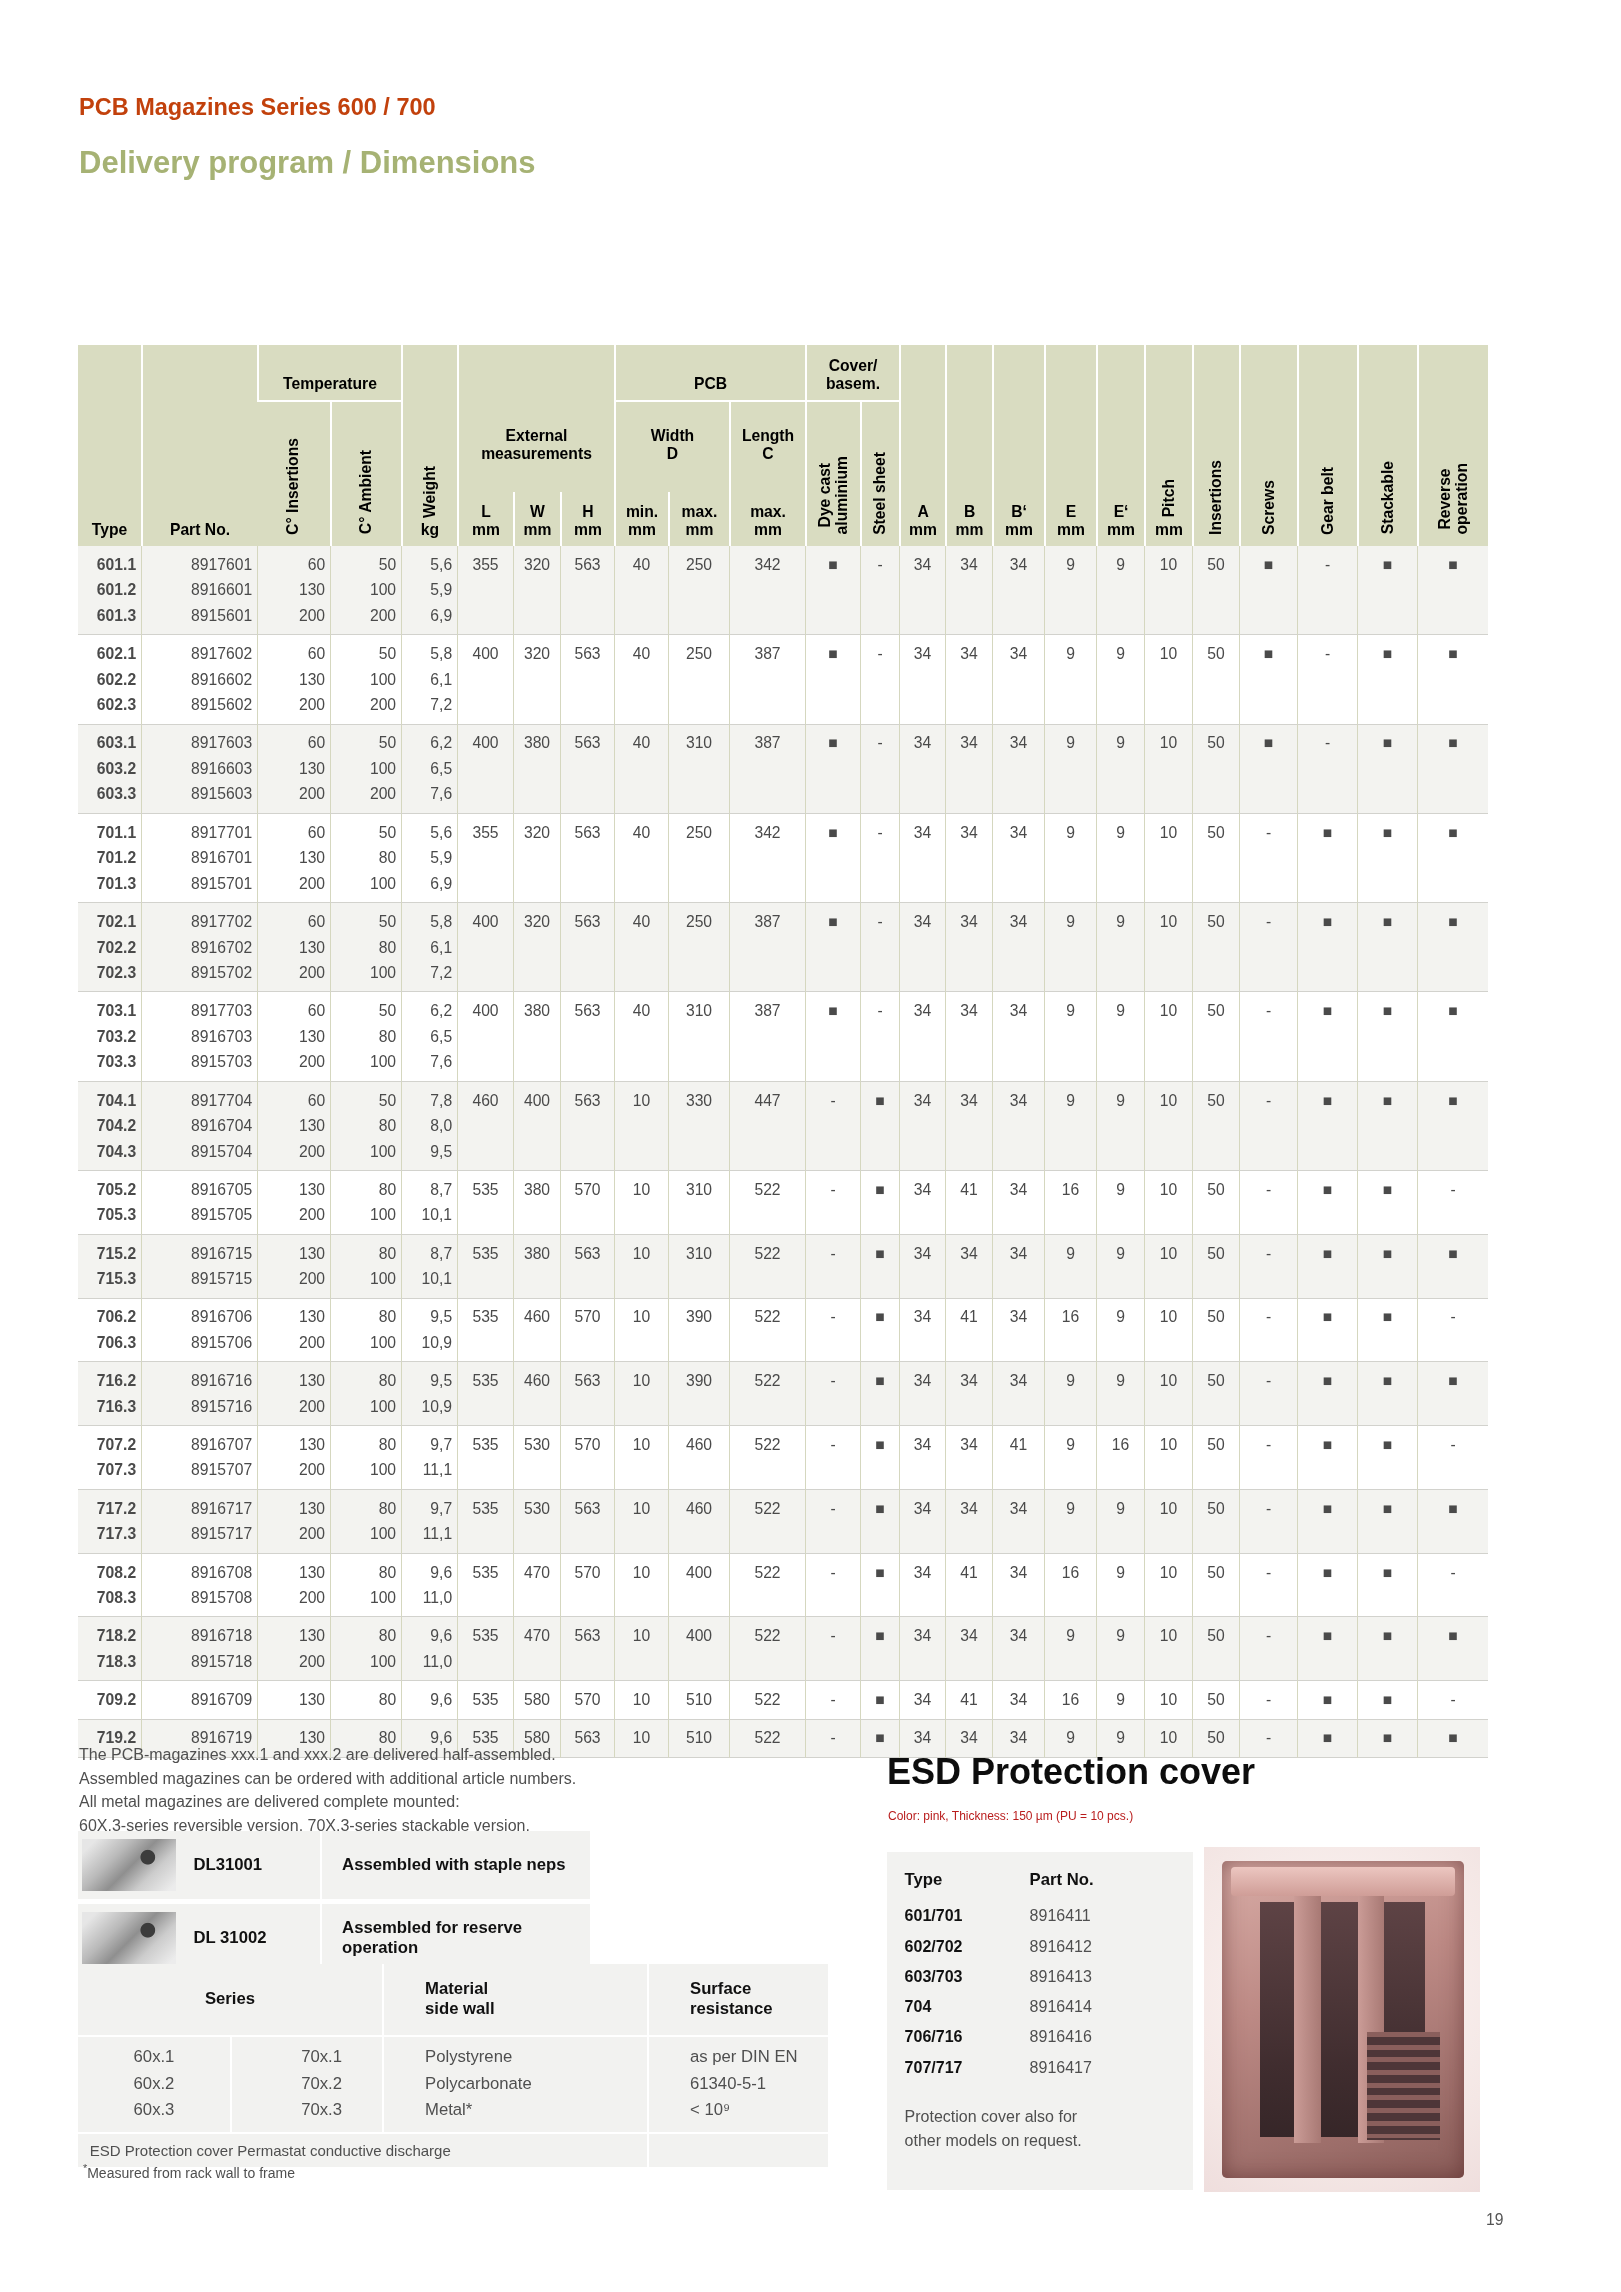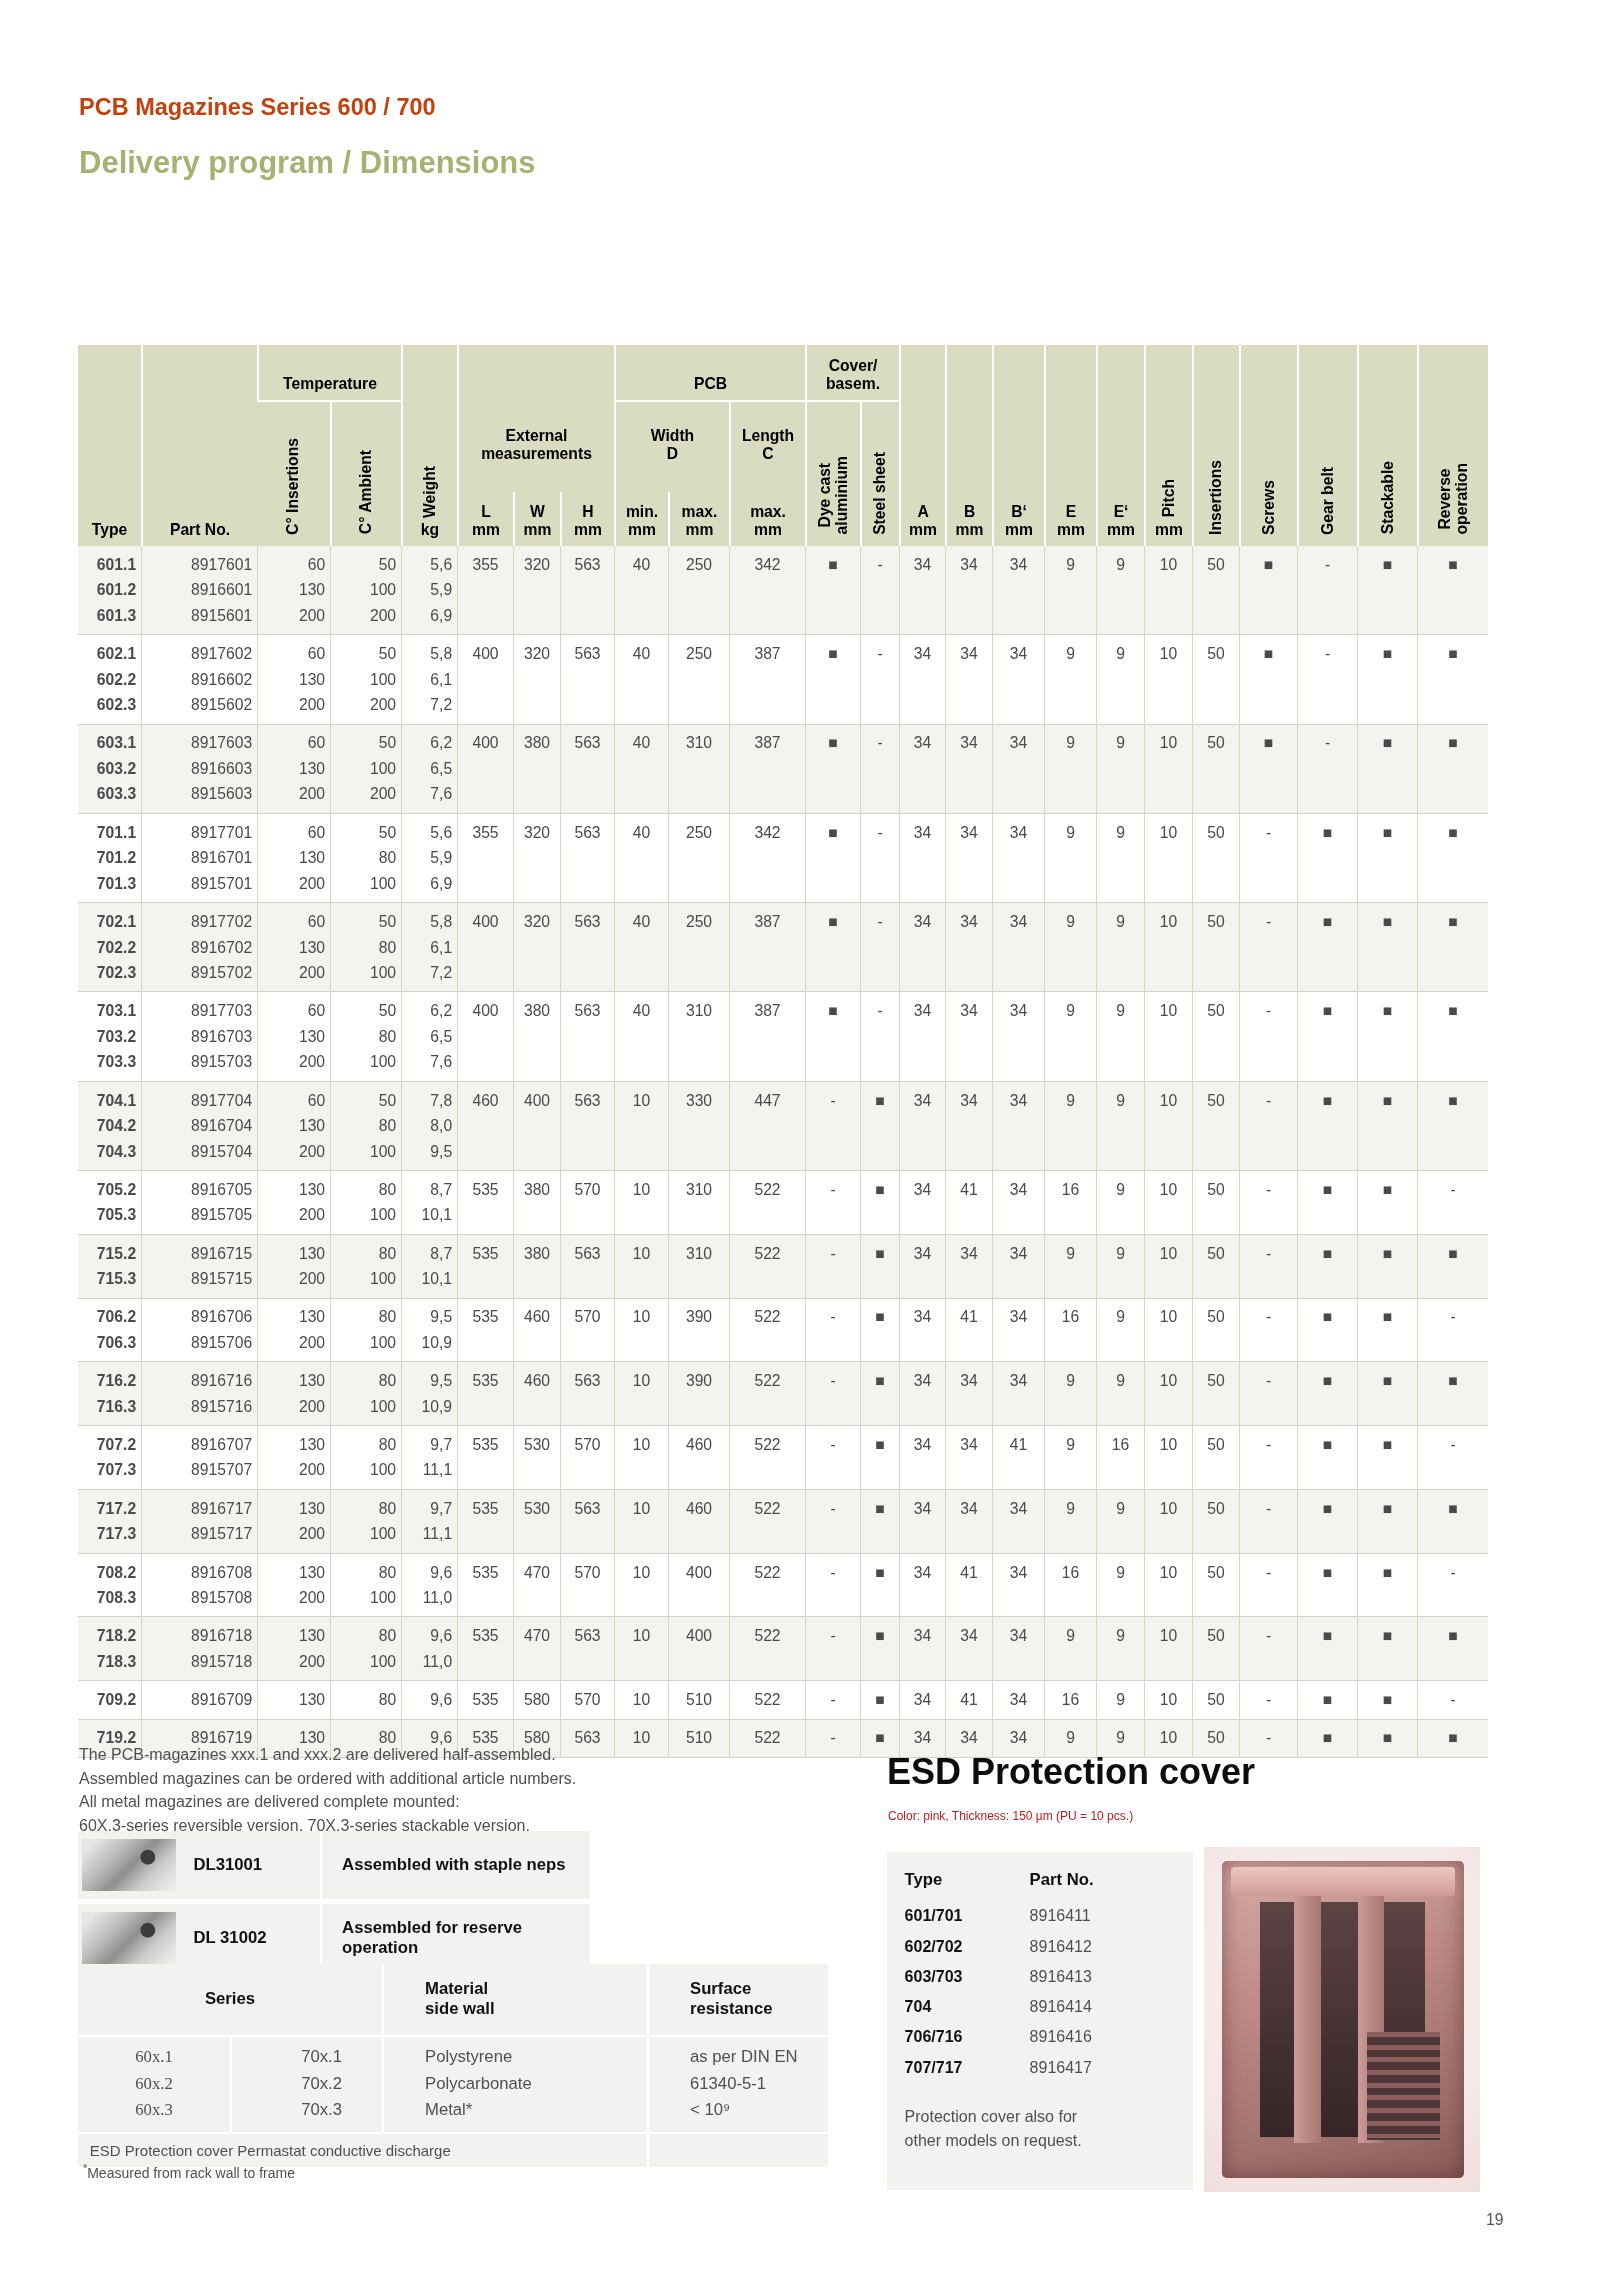--- a/index.html
+++ b/index.html
@@ -779,21 +779,21 @@
         </colgroup>
       <tbody>
           <tr>
         <th colspan="2" class="cen"><span>Series</span></th>
         <th class="vsep pre"><span class="pre">Material
 side wall</span></th>
         <th class="vsep pre"><span class="pre">Surface
 resistance</span></th>
       </tr>
       <tr>
-        <td class="pre" style="text-align:center;font-family:Liberation Serif, serif;">60x.1
+        <td class="pre" style="text-align:center;">60x.1
 60x.2
 60x.3</td>
         <td class="pre vsep" style="text-align:center;">70x.1
 70x.2
 70x.3</td>
         <td class="pre vsep">Polystyrene
 Polycarbonate
 Metal*</td>
         <td class="pre vsep">as per DIN EN
 61340-5-1

